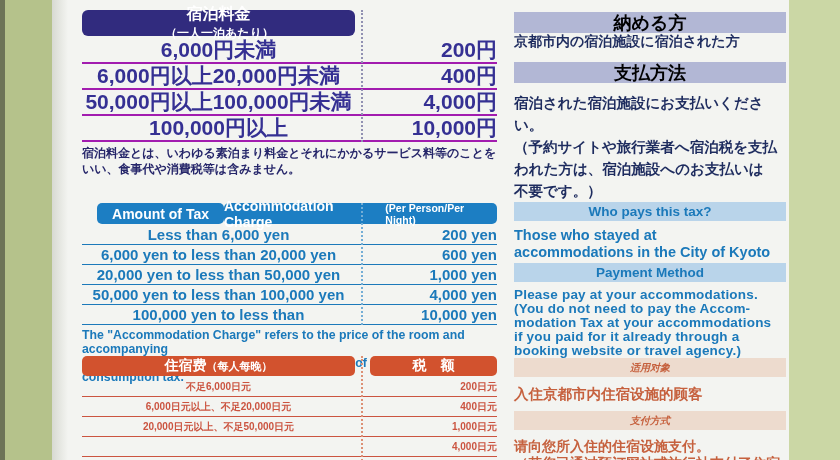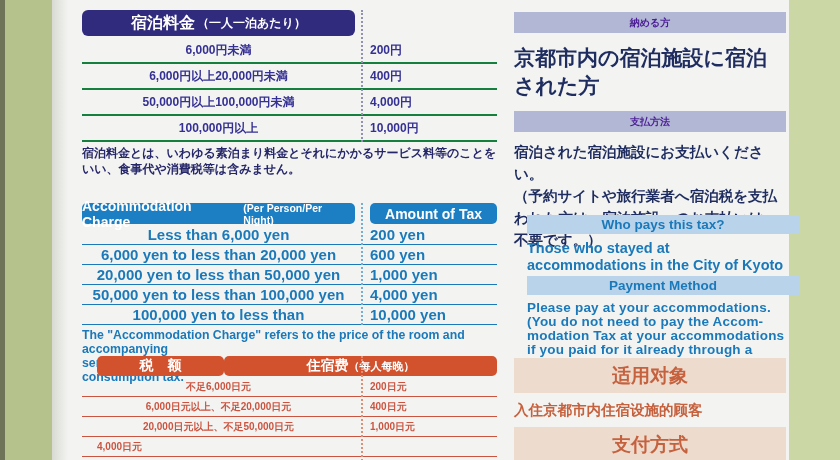--- a/index.html
+++ b/index.html
@@ -22,64 +22,64 @@
   .t-ja{top:10px;} .t-en{top:203px;} .t-zh{top:356px;}
   .tgrid{position:relative;}
   .thead{display:flex;}
   .pill{display:flex;align-items:center;justify-content:center;color:#fff;font-weight:bold;border-radius:6px;}
   .th-left{width:273px;}
   .th-right{margin-left:15px;flex:1;}
   .pill .sub{font-weight:bold;}
   .tbody{}
   .trow{display:flex;align-items:center;font-weight:bold;}
   .cell-left{width:273px;text-align:center;}
-  .cell-right{margin-left:15px;flex:1;text-align:left;}
+  .cell-right{margin-left:15px;flex:1;text-align:right;}
   .vdots{position:absolute;left:279px;top:0;bottom:0;width:0;}
   .footnote{font-weight:bold;white-space:pre-line;}
 
   
-  .t-ja .pill{background:var(--jp-accent);height:26px;font-size:16px;}
+  .t-ja .pill{background:var(--jp-accent);height:26px;font-size:16px;flex-direction:column;}
   .t-ja .pill .sub{font-size:12px;margin-left:2px;}
   .t-ja .thead{margin-bottom:2px;}
-  .t-ja .trow{height:24px;border-bottom:2px solid #15803d;color:var(--jp-text);font-size:12px;}
+  .t-ja .trow{height:24px;border-bottom:2px solid #a21caf;color:var(--jp-text);font-size:21px;}
   .t-ja .vdots{border-left:2px dotted #9191b2;}
   .t-ja .footnote{margin-top:4px;font-size:12px;line-height:15.5px;color:#26266a;}
 
   
   .t-en .pill{background:var(--en-accent);height:21px;font-size:14px;border-radius:5px;}
   .t-en .pill .sub{font-size:10.5px;}
   .t-en .thead{margin-bottom:1px;}
   .t-en .trow{height:19px;border-bottom:1.5px solid var(--en-text);color:var(--en-text);font-size:15px;}
   .t-en .vdots{border-left:2px dotted #74aed6;}
   .t-en .footnote{margin-top:3px;font-size:12.3px;line-height:14px;color:var(--en-text);}
 
   
   .t-zh .pill{background:var(--cn-accent);height:20px;font-size:14px;border-radius:5px;}
   .t-zh .pill .sub{font-size:11px;}
   .t-zh .thead{margin-bottom:1px;}
   .t-zh .trow{height:19px;border-bottom:1.5px solid var(--cn-text);color:var(--cn-text);font-size:10px;}
   .t-zh .vdots{border-left:2px dotted #dd9075;}
 
   
   .section{position:absolute;left:514px;width:272px;}
-  .s-ja{top:12px;} .s-en{top:215px;margin-left:13px;} .s-zh{top:358px;}
+  .s-ja{top:12px;} .s-en{top:202px;} .s-zh{top:358px;}
   .band{display:flex;align-items:center;justify-content:center;font-weight:bold;}
   .body{white-space:pre-line;font-weight:bold;}
 
-  .s-ja .band{height:21px;background:var(--jp-band-bg);color:#4c1d95;font-size:10px;}
-  .s-ja .body1{margin-top:11px;font-size:21px;color:var(--jp-body);}
+  .s-ja .band{height:21px;background:var(--jp-band-bg);color:#000000;font-size:18px;}
+  .s-ja .body1{font-size:14px;color:var(--jp-body);}
   .s-ja .band2{margin-top:11px;}
   .s-ja .body2{margin-top:9px;font-size:14.5px;line-height:22px;color:var(--jp-body);}
 
   .s-en .band{height:19px;background:var(--en-band-bg);color:var(--en-text);font-size:13.5px;}
   .s-en .body1{margin-top:6px;font-size:14.5px;line-height:16.5px;color:var(--en-text);}
   .s-en .band2{margin-top:3px;}
   .s-en .body2{margin-top:6px;font-size:13.5px;line-height:14px;color:var(--en-text);letter-spacing:.2px;}
 
-  .s-zh .band{height:35px;background:var(--cn-band-bg);color:var(--cn-band-text);font-size:19px;}
+  .s-zh .band{height:19px;background:var(--cn-band-bg);color:var(--cn-band-text);font-size:10px;font-style:italic;}
   .s-zh .body1{margin-top:8px;font-size:14.5px;color:var(--cn-band-text);}
   .s-zh .band2{margin-top:7px;}
   .s-zh .body2{margin-top:8px;font-size:14px;line-height:16.5px;color:var(--cn-band-text);}
 </style>
 </head>
 <body>
 
 <div class="edge-dark" style="background:var(--page-edge)"></div>
 <div class="green-left" style="background:var(--page-green-left)"></div>
 <div class="green-right" style="background:var(--page-green-right)"></div>
@@ -114,25 +114,25 @@
           </div>
         </div>
       <div class="vdots"></div>
     </div>
     <div class="footnote">宿泊料金とは、いわゆる素泊まり料金とそれにかかるサービス料等のことをいい、食事代や消費税等は含みません。</div>
   </div>
 
   <div class="table t-en">
     <div class="tgrid">
       <div class="thead">
+        <div class="pill th-right">Amount of Tax</div>
         <div class="pill th-left">
             <span>Accommodation Charge</span>
             <span class="sub">(Per Person/Per Night)</span>
           </div>
-        <div class="pill th-right">Amount of Tax</div>
       </div>
       <div class="tbody">
           <div class="trow">
             <div class="cell-left">Less than 6,000 yen</div>
             <div class="cell-right">200 yen</div>
           </div>
           <div class="trow">
             <div class="cell-left">6,000 yen to less than 20,000 yen</div>
             <div class="cell-right">600 yen</div>
           </div>
@@ -151,25 +151,25 @@
         </div>
       <div class="vdots"></div>
     </div>
     <div class="footnote">The "Accommodation Charge" refers to the price of the room and accompanying
 service charges and does not include the cost of meals and consumption tax.</div>
   </div>
 
   <div class="table t-zh">
     <div class="tgrid">
       <div class="thead">
-        <div class="pill th-right">税　额</div>
         <div class="pill th-left">
             <span>住宿费</span>
             <span class="sub">（每人每晚）</span>
           </div>
+        <div class="pill th-right">税　额</div>
       </div>
       <div class="tbody">
           <div class="trow">
             <div class="cell-left">不足6,000日元</div>
             <div class="cell-right">200日元</div>
           </div>
           <div class="trow">
             <div class="cell-left">6,000日元以上、不足20,000日元</div>
             <div class="cell-right">400日元</div>
           </div>

